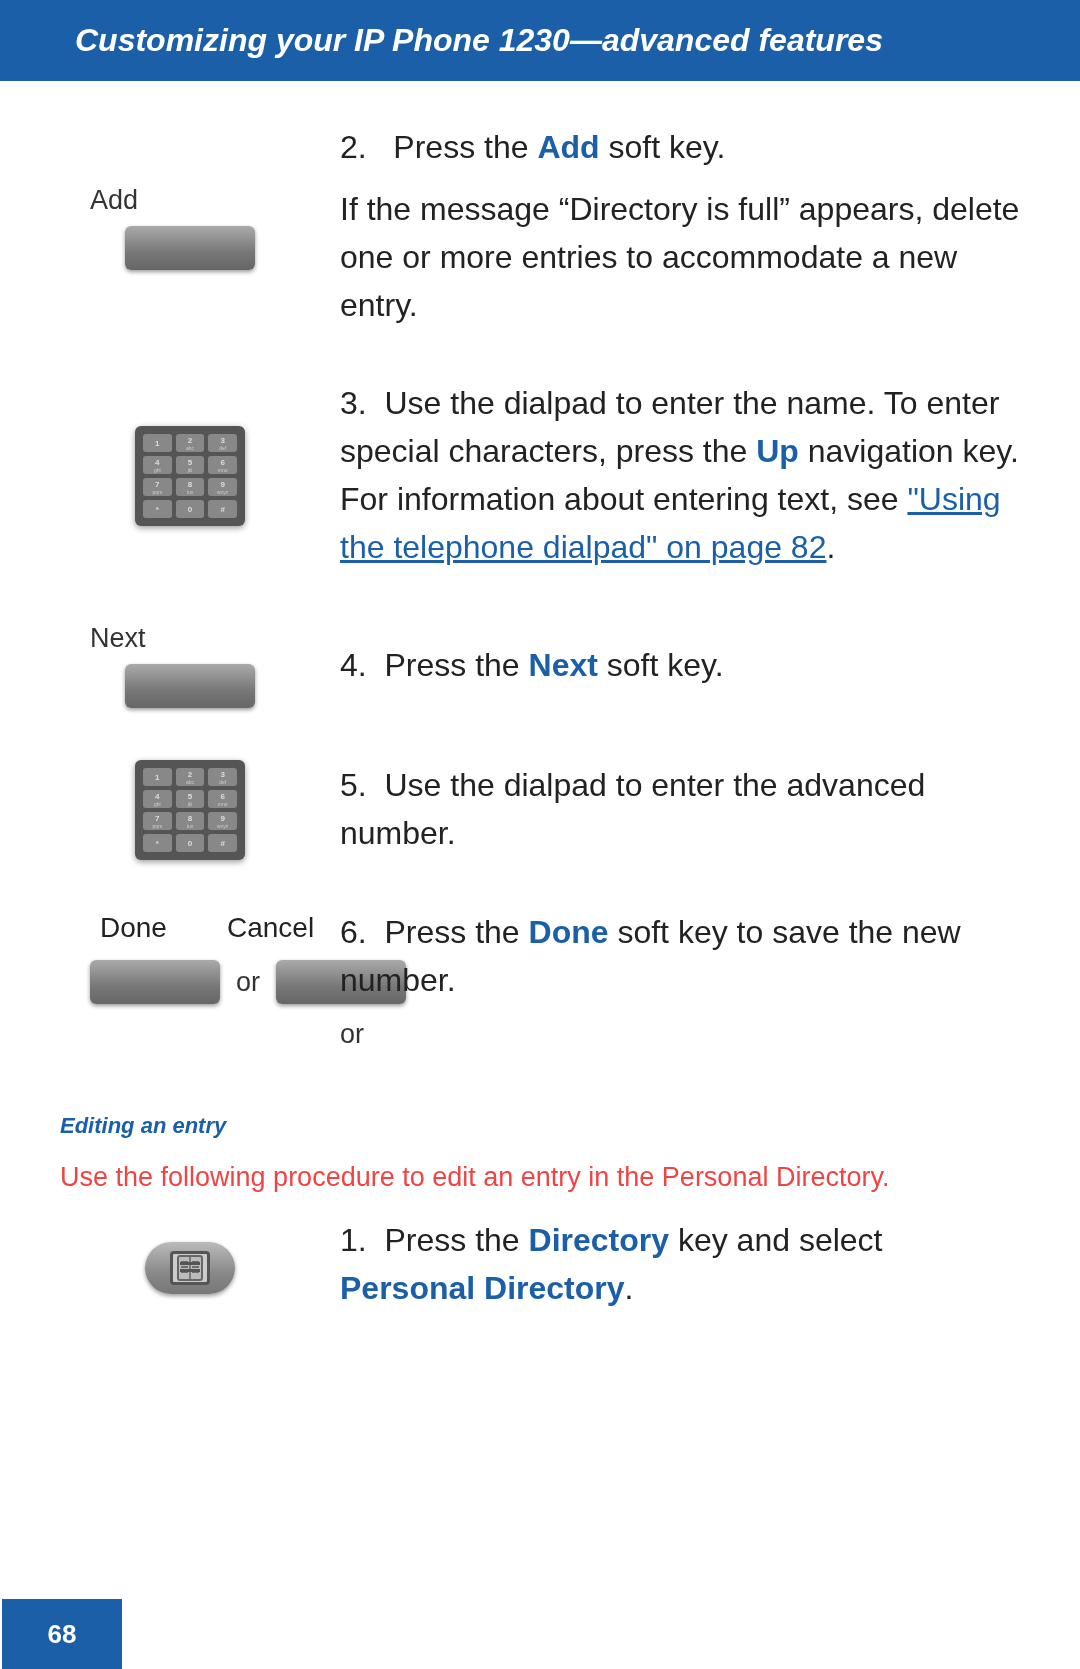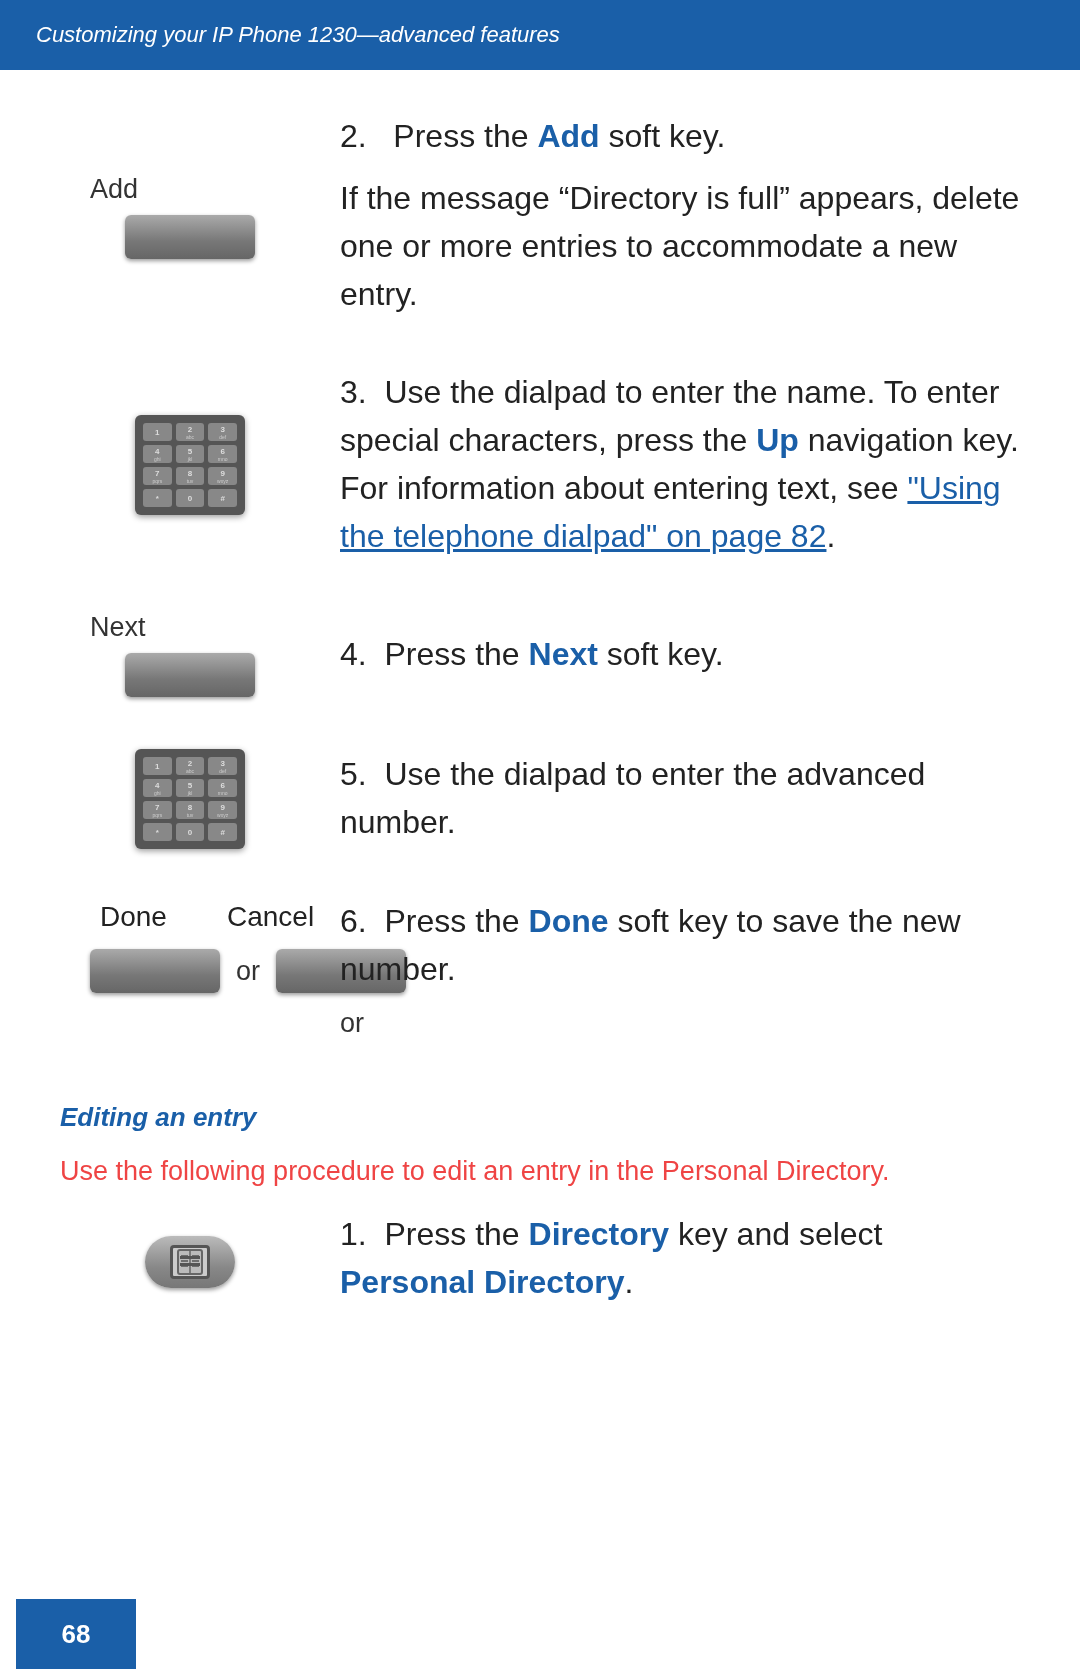--- a/index.html
+++ b/index.html
@@ -8,24 +8,24 @@
       min-height: 1669px;
       font-family: Arial, Helvetica, sans-serif;
       font-size: 28px;
       color: #222;
       background: #fff;
       position: relative;
     }
 
     .header-bar {
       background: #1a5fa8;
-      padding: 22px 36px;
+      padding: 22px 75px;
       color: #fff;
-      font-size: 22px;
-      font-weight: normal;
+      font-size: 32px;
+      font-weight: bold;
       font-style: italic;
     }
 
     .main-content {
       padding: 40px 60px 100px 60px;
     }
 
     .step-row {
       display: flex;
       align-items: center;
@@ -123,38 +123,38 @@
     }
 
     .or-text {
       font-size: 27px;
       color: #333;
       margin: 0 6px;
     }
 
     .section-heading {
       color: #1a5fa8;
-      font-size: 26px;
+      font-size: 22px;
       font-weight: bold;
       font-style: italic;
       margin-bottom: 18px;
       margin-top: 10px;
     }
 
     .section-intro {
       font-size: 27px;
       color: #ef4444;
       margin-bottom: 17px;
       line-height: 1.5;
     }
 
     .page-footer {
       position: absolute;
       bottom: 0;
-      left: 16px;
+      left: 2px;
       width: 120px;
       height: 70px;
       background: #1a5fa8;
       display: flex;
       align-items: center;
       justify-content: center;
     }
 
     .page-number {
       color: #fff;

